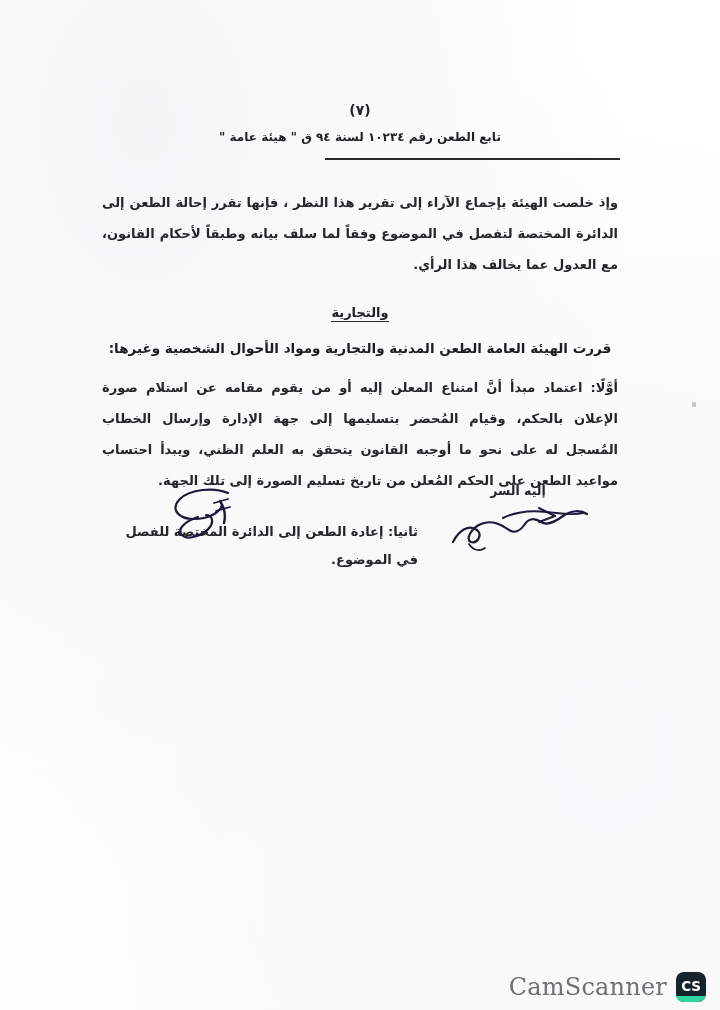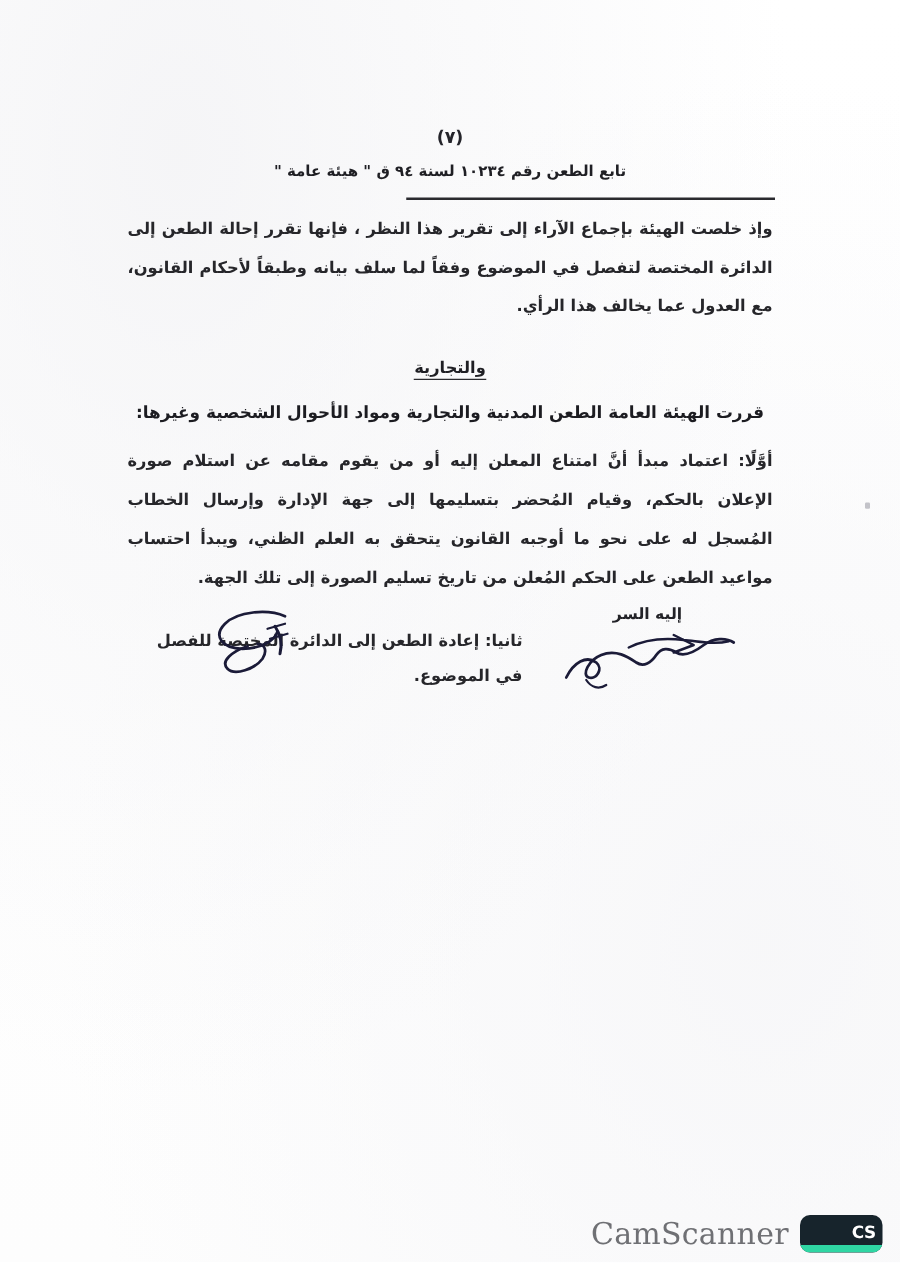--- a/index.html
+++ b/index.html
@@ -60,21 +60,21 @@
     top: 158px;
     right: 100px;
     width: 295px;
     height: 1.6px;
     background: #2a2a2e;
   }
 
   
   .body-block {
     position: absolute;
-    top: 168px;
+    top: 187px;
     right: 102px;
     width: 516px;
   }
 
   .para {
     font-size: 13px;
     line-height: 31px;
     text-align: justify;
     text-justify: inter-word;
     font-weight: 700;
@@ -181,21 +181,20 @@
   .cs-badge {
     position: relative;
     width: 30px;
     height: 30px;
     border-radius: 8px;
     overflow: hidden;
     background: #17242c;
     display: flex;
     align-items: center;
     justify-content: center;
-    padding-left: 36px;
   }
 
   .cs-badge .cs-text {
     font-family: "DejaVu Sans", sans-serif;
     font-size: 13.5px;
     font-weight: 700;
     color: #ffffff;
     letter-spacing: -0.3px;
     margin-bottom: 3px;
     z-index: 2;

